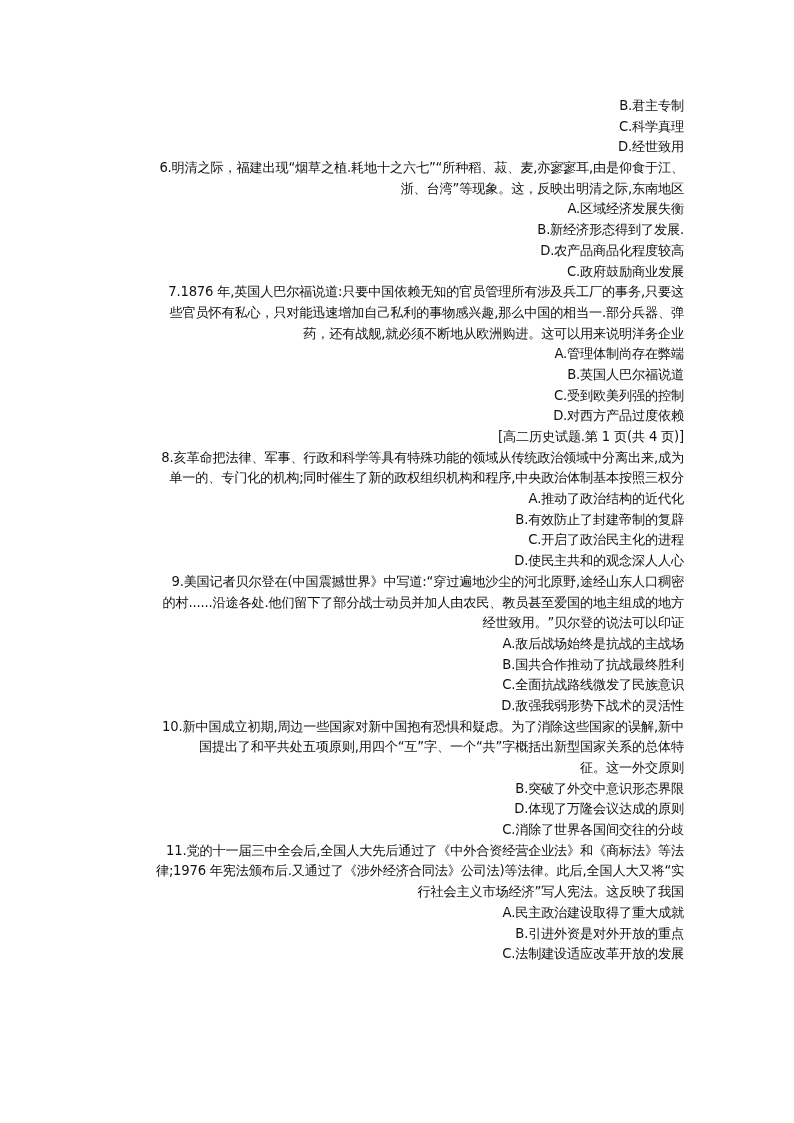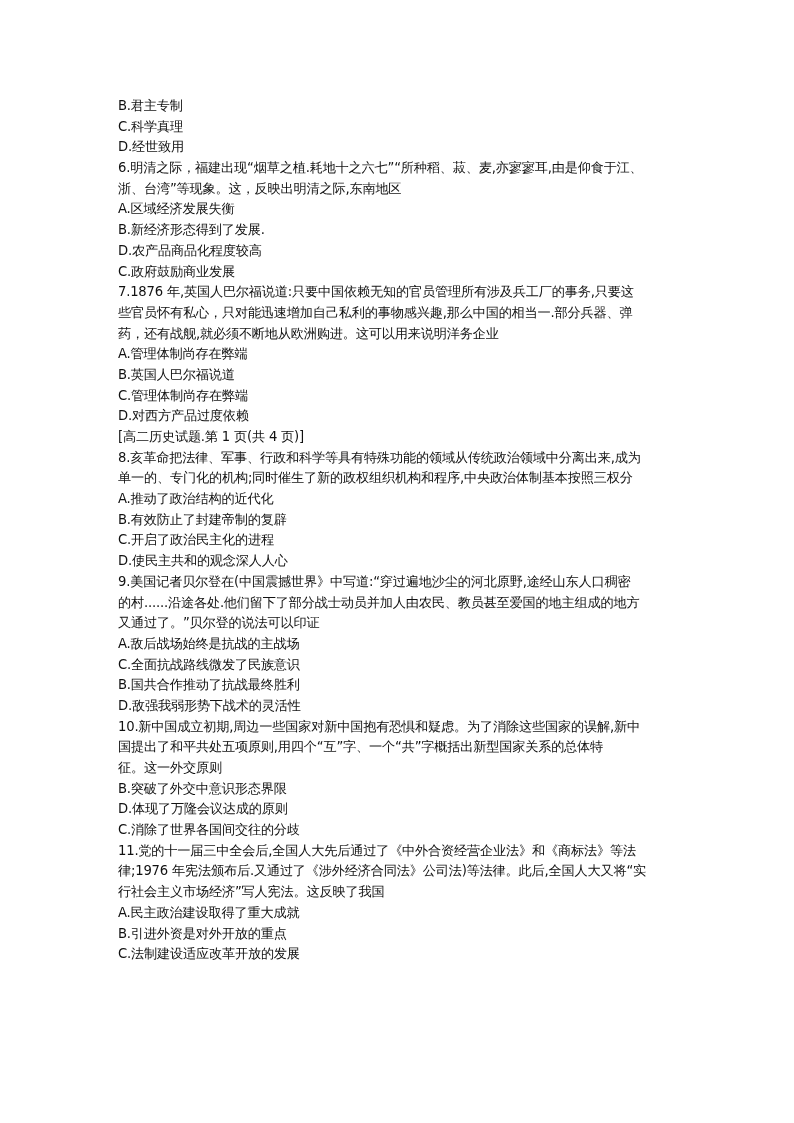--- a/index.html
+++ b/index.html
@@ -1,53 +1,53 @@
 <!DOCTYPE html>
 <html><head>
   <meta charset="utf-8">
   <style>
     html, body { margin: 0; padding: 0; background: #ffffff; }
     body { width: 794px; height: 1123px; position: relative; overflow: hidden;
       font-family: "DejaVu Sans", "Liberation Sans", sans-serif; color: #111; }
     .page { position: absolute; left: 118px; top: 96px; width: 566px; }
-    .line { font-size: 13.2px; line-height: 20.7px; height: 20.7px; white-space: nowrap; overflow: visible; letter-spacing: -0.2px; }
+    .line { font-size: 13.2px; line-height: 20.7px; height: 20.7px; white-space: nowrap; overflow: visible; letter-spacing: -0.2px; text-align: right; }
   </style>
 </head>
 <body>
 
 <div class="page" id="page">
     <div class="line">B.君主专制</div>
     <div class="line">C.科学真理</div>
     <div class="line">D.经世致用</div>
     <div class="line">6.明清之际，福建出现“烟草之植.耗地十之六七”“所种稻、菽、麦,亦寥寥耳,由是仰食于江、</div>
     <div class="line">浙、台湾”等现象。这，反映出明清之际,东南地区</div>
     <div class="line">A.区域经济发展失衡</div>
     <div class="line">B.新经济形态得到了发展.</div>
     <div class="line">D.农产品商品化程度较高</div>
     <div class="line">C.政府鼓励商业发展</div>
     <div class="line">7.1876 年,英国人巴尔福说道:只要中国依赖无知的官员管理所有涉及兵工厂的事务,只要这</div>
     <div class="line">些官员怀有私心，只对能迅速增加自己私利的事物感兴趣,那么中国的相当一.部分兵器、弹</div>
     <div class="line">药，还有战舰,就必须不断地从欧洲购进。这可以用来说明洋务企业</div>
     <div class="line">A.管理体制尚存在弊端</div>
     <div class="line">B.英国人巴尔福说道</div>
-    <div class="line">C.管理体制尚存在弊端</div>
+    <div class="line">C.受到欧美列强的控制</div>
     <div class="line">D.对西方产品过度依赖</div>
     <div class="line">[高二历史试题.第 1 页(共 4 页)]</div>
     <div class="line">8.亥革命把法律、军事、行政和科学等具有特殊功能的领域从传统政治领域中分离出来,成为</div>
     <div class="line">单一的、专门化的机构;同时催生了新的政权组织机构和程序,中央政治体制基本按照三权分</div>
     <div class="line">A.推动了政治结构的近代化</div>
     <div class="line">B.有效防止了封建帝制的复辟</div>
     <div class="line">C.开启了政治民主化的进程</div>
     <div class="line">D.使民主共和的观念深人人心</div>
     <div class="line">9.美国记者贝尔登在(中国震撼世界》中写道:“穿过遍地沙尘的河北原野,途经山东人口稠密</div>
     <div class="line">的村......沿途各处.他们留下了部分战士动员并加人由农民、教员甚至爱国的地主组成的地方</div>
-    <div class="line">又通过了。”贝尔登的说法可以印证</div>
+    <div class="line">经世致用。”贝尔登的说法可以印证</div>
     <div class="line">A.敌后战场始终是抗战的主战场</div>
+    <div class="line">B.国共合作推动了抗战最终胜利</div>
     <div class="line">C.全面抗战路线微发了民族意识</div>
-    <div class="line">B.国共合作推动了抗战最终胜利</div>
     <div class="line">D.敌强我弱形势下战术的灵活性</div>
     <div class="line">10.新中国成立初期,周边一些国家对新中国抱有恐惧和疑虑。为了消除这些国家的误解,新中</div>
     <div class="line">国提出了和平共处五项原则,用四个“互”字、一个“共”字概括出新型国家关系的总体特</div>
     <div class="line">征。这一外交原则</div>
     <div class="line">B.突破了外交中意识形态界限</div>
     <div class="line">D.体现了万隆会议达成的原则</div>
     <div class="line">C.消除了世界各国间交往的分歧</div>
     <div class="line">11.党的十一届三中全会后,全国人大先后通过了《中外合资经营企业法》和《商标法》等法</div>
     <div class="line">律;1976 年宪法颁布后.又通过了《涉外经济合同法》公司法)等法律。此后,全国人大又将“实</div>
     <div class="line">行社会主义市场经济”写人宪法。这反映了我国</div>

